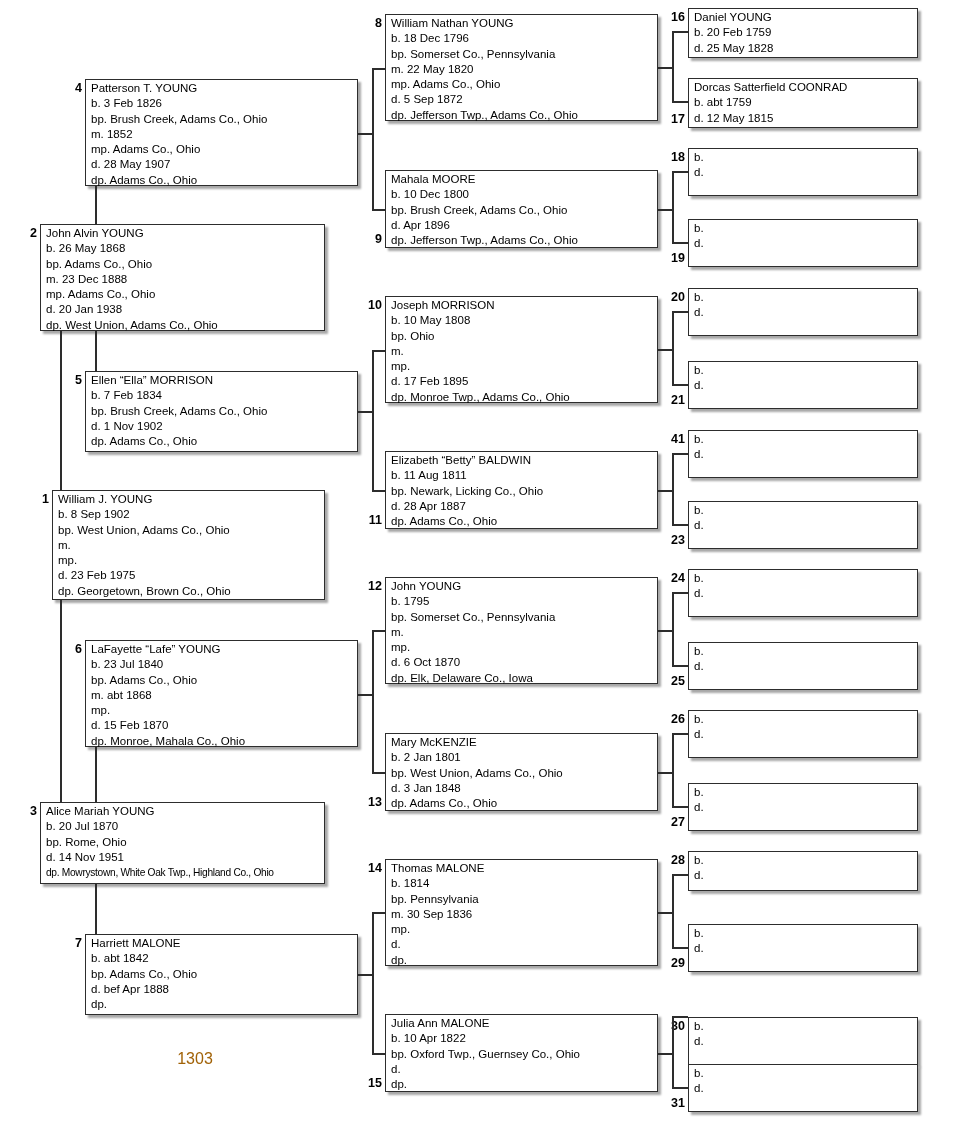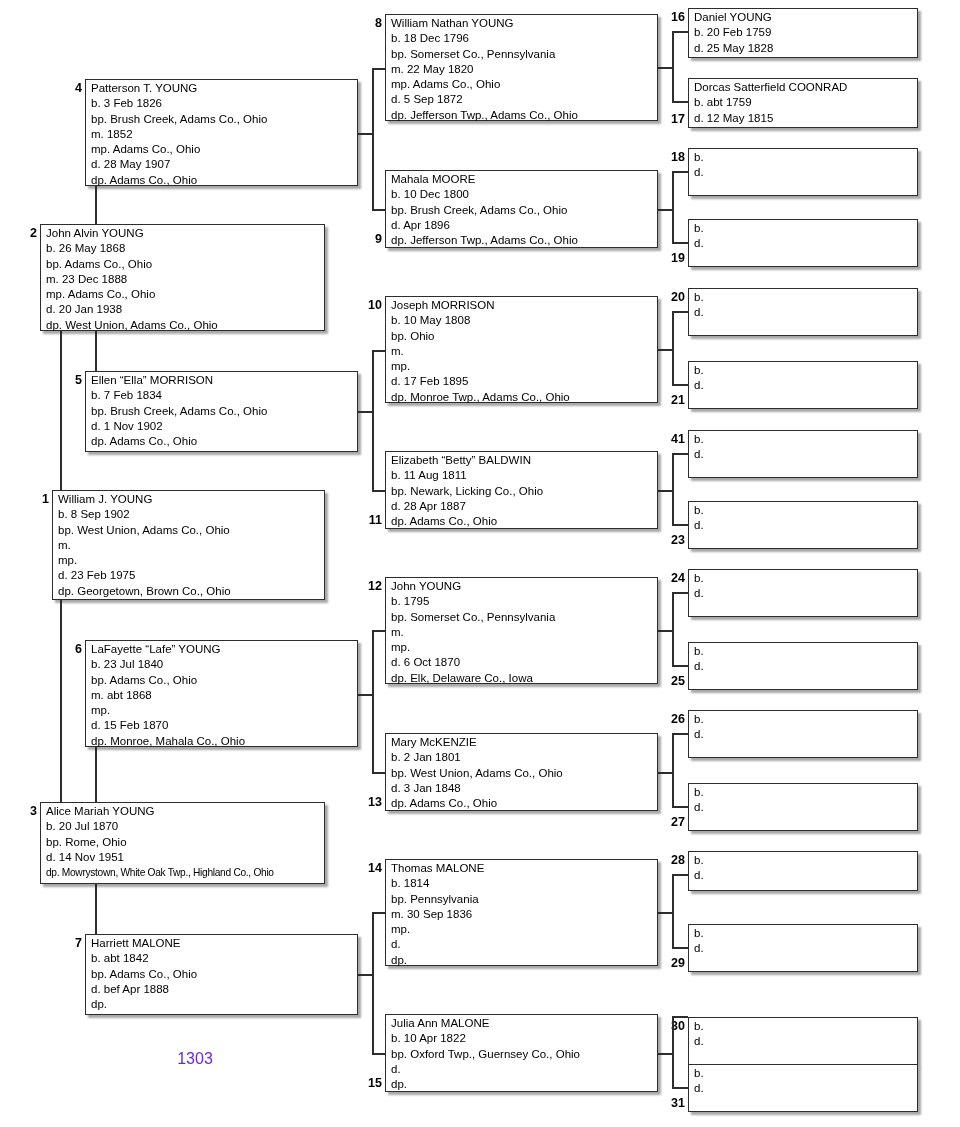--- a/index.html
+++ b/index.html
@@ -19,21 +19,21 @@
   }
   .num.t { top:1px; } .num.b { bottom:1px; }
 
   .hline, .vline { position:absolute; background:#2d2d2d; }
   .hline { height:1.5px; } .vline { width:1.5px; }
 
   .spouses { position:absolute; left:66px; top:601px; font-size:11.5px; line-height:16px; color:#3a3a3a; }
   .spouses .row2 { padding-left:89px; }
   .spouses .sp-name { margin-left:9px; }
 
-  .page-number { position:absolute; left:150px; top:1050px; width:90px; text-align:center; font-size:16px; color:#6d28d9; }
+  .page-number { position:absolute; left:150px; top:1050px; width:90px; text-align:center; font-size:16px; color:#a16207; }
 </style>
 </head>
 <body>
 
 <div class="chart">
 
 
   <div class="page-number">1303</div>
 
 <div class="pbox" style="left: 52px; top: 490px; width: 273px; height: 110px;">

